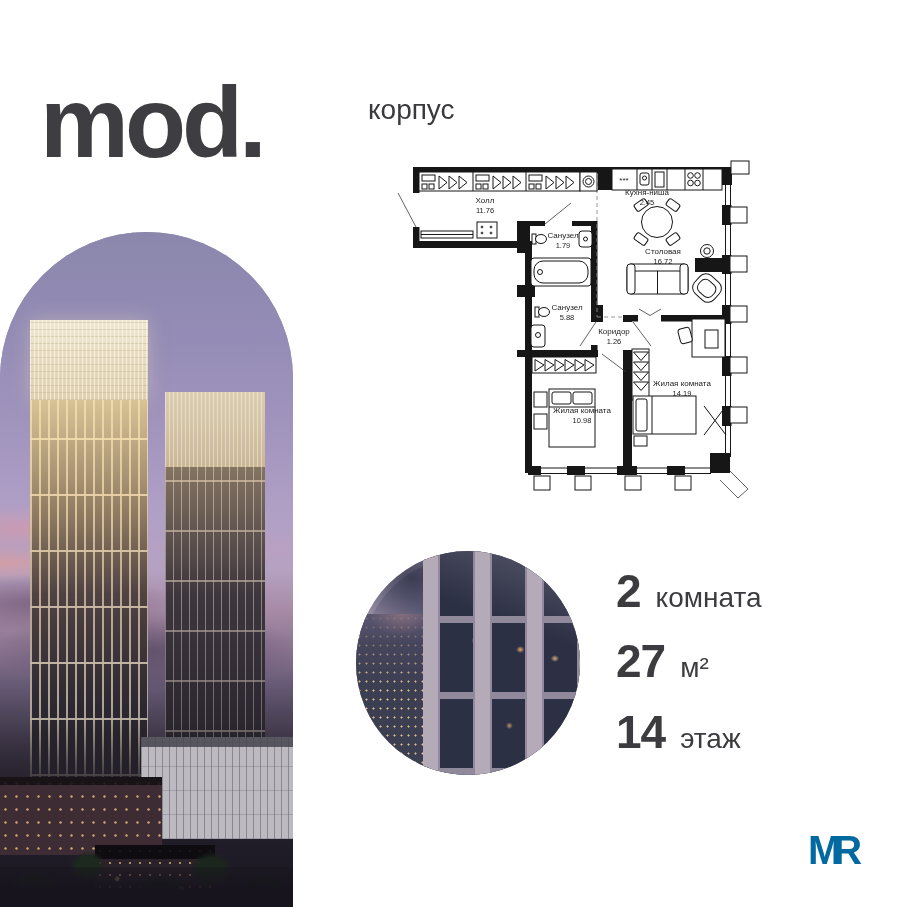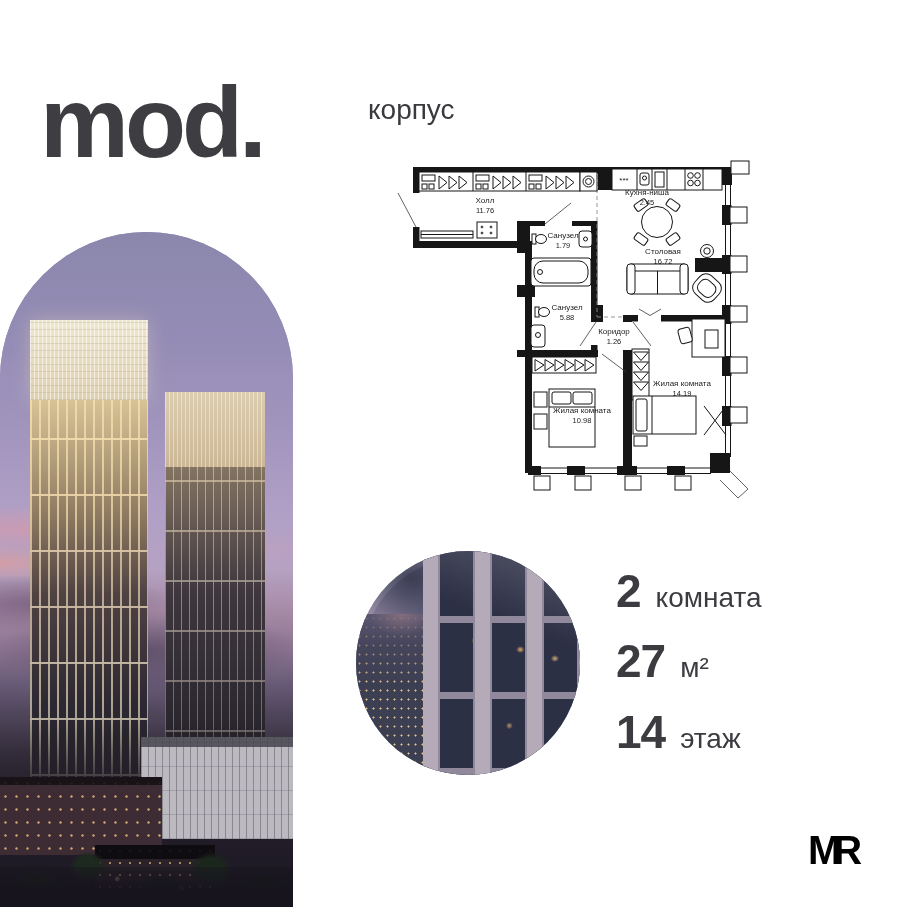--- a/index.html
+++ b/index.html
@@ -5,21 +5,21 @@
   html,body{margin:0;padding:0;}
   body{width:907px;height:907px;position:relative;overflow:hidden;background:#ffffff;
        font-family:"Liberation Sans",sans-serif;color:#3b3b40;}
   .abs{position:absolute;}
 
   
   .mod-logo{left:40px;top:72px;font-size:100px;font-weight:700;letter-spacing:-4px;color:#3e3e42;line-height:1;}
   .korpus{left:368px;top:94px;display:flex;align-items:baseline;gap:13px;flex-direction:column;}
   .korpus-prefix{font-size:28px;font-weight:500;color:#3a3a3e;}
   .korpus-name{font-size:35px;font-weight:700;color:#3a3a3e;letter-spacing:.5px;}
-  .mr-logo{left:808px;top:830px;font-size:40px;font-weight:600;letter-spacing:-8px;color:#000000;line-height:1;}
+  .mr-logo{left:808px;top:830px;font-size:40px;font-weight:600;letter-spacing:-8px;color:#0369a1;line-height:1;}
 
   
   .stat{left:616px;display:flex;align-items:baseline;gap:15px;}
   .stat .num{font-size:46px;font-weight:700;letter-spacing:-1px;color:#3b3b40;line-height:1;}
   .stat .lbl{font-size:28px;font-weight:500;color:#3b3b40;}
 
   
   .arch{left:0;top:232px;width:293px;height:675px;border-radius:147px 147px 0 0;overflow:hidden;background:#8b87ac;}
   .arch .sky{position:absolute;inset:0;background:linear-gradient(180deg,#8b87ac 0%,#948cb6 15%,#a295be 30%,#b1a0c6 42%,#b5a1c2 50%,#a78ba6 56%,#8a7390 62%,#675a76 67%,#4c4357 72%,#37313f 80%,#201d26 100%);}
   .arch .clouds{position:absolute;inset:0;background:

